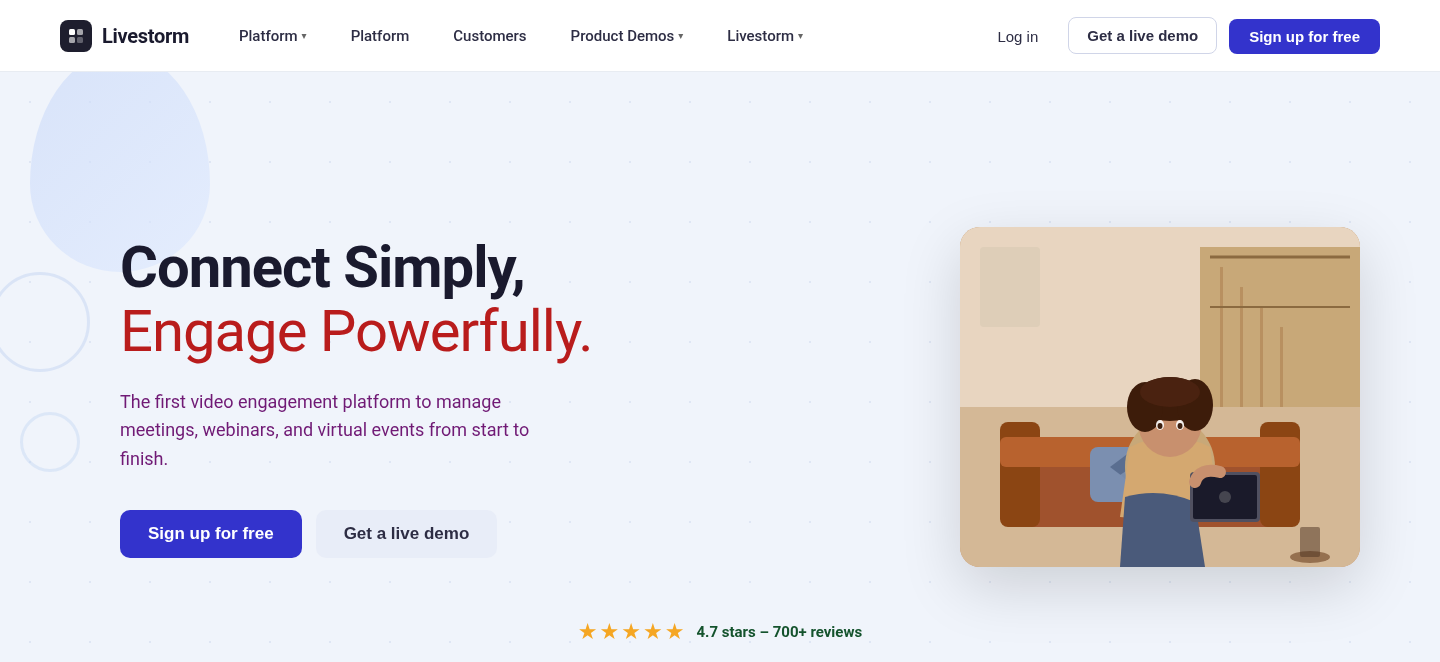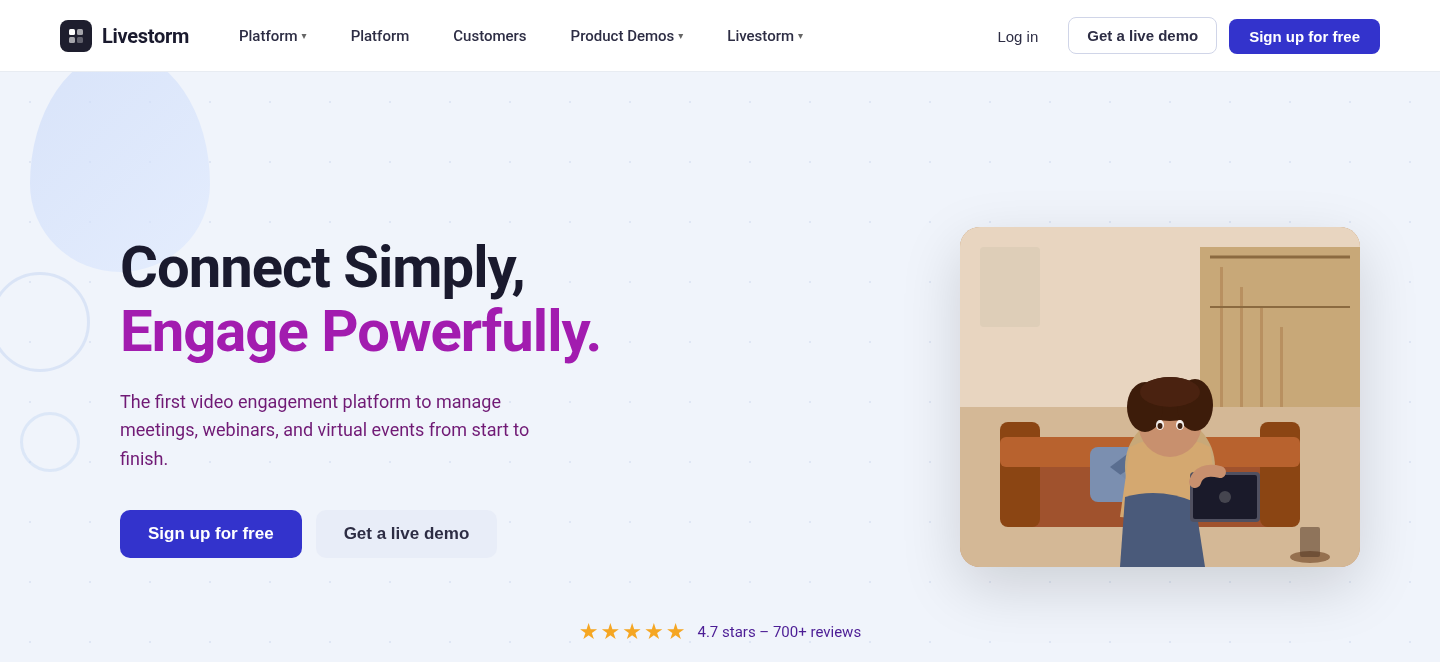--- a/index.html
+++ b/index.html
@@ -193,22 +193,22 @@
     .hero-title-line1 {
       font-size: 58px;
       font-weight: 700;
       color: #1a1a2e;
       line-height: 1.1;
       letter-spacing: -1px;
     }
 
     .hero-title-line2 {
       font-size: 58px;
-      font-weight: 700;
-      color: #a21caf;
+      font-weight: 400;
+      color: #b91c1c;
       line-height: 1.1;
       letter-spacing: -1px;
       margin-bottom: 24px;
     }
 
     .hero-subtitle {
       font-size: 18px;
       color: #701a75;
       line-height: 1.6;
       max-width: 460px;
@@ -274,22 +274,22 @@
     }
 
     .stars {
       color: #f5a623;
       font-size: 22px;
       letter-spacing: 2px;
     }
 
     .stars-text {
       font-size: 15px;
-      color: #4c1d95;
-      font-weight: 400;
+      color: #14532d;
+      font-weight: 700;
     }
   </style>
 </head>
 <body>
 
 <nav>
   <div class="nav-left">
     <a class="logo-wrapper" href="#">
       <div class="logo-icon">
         <svg width="18" height="18" viewBox="0 0 18 18" fill="none">

